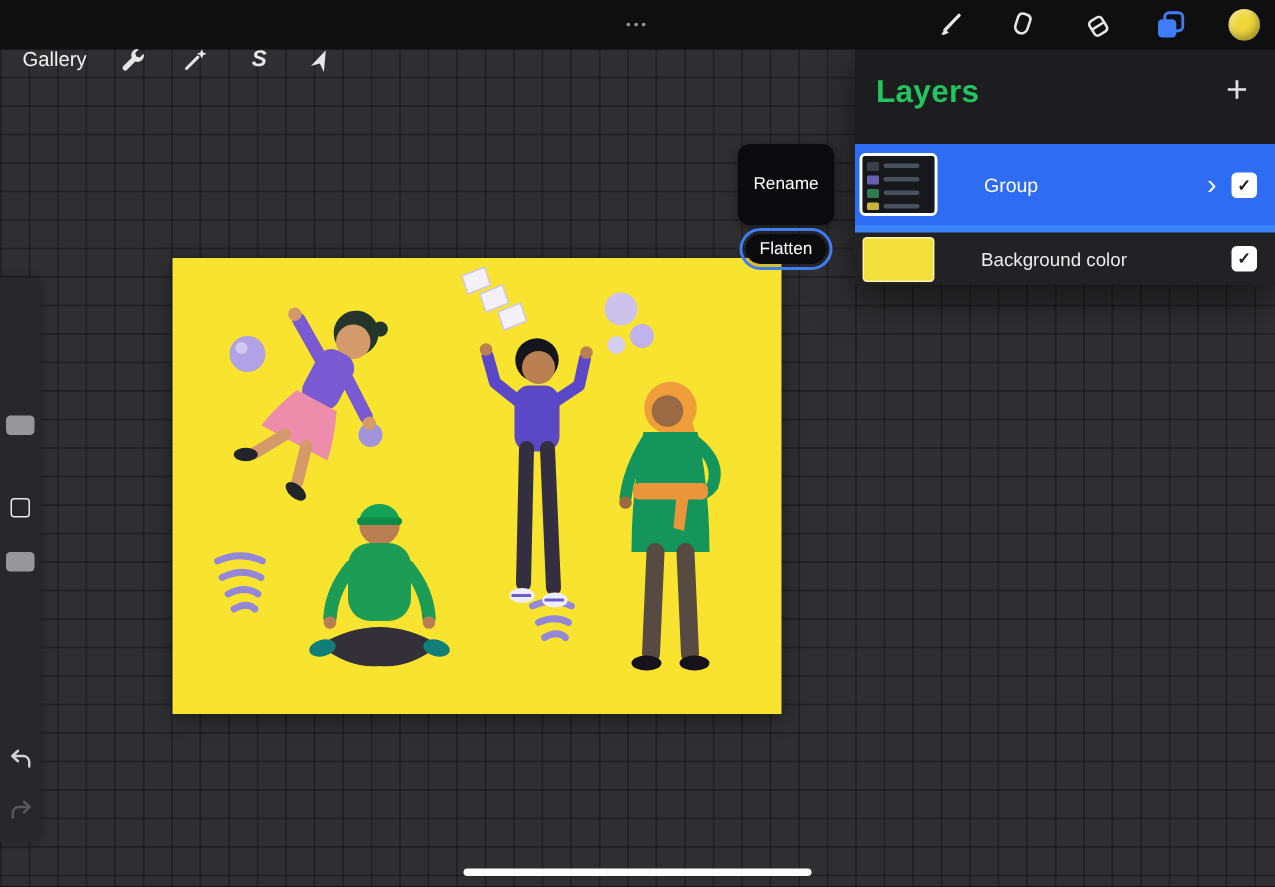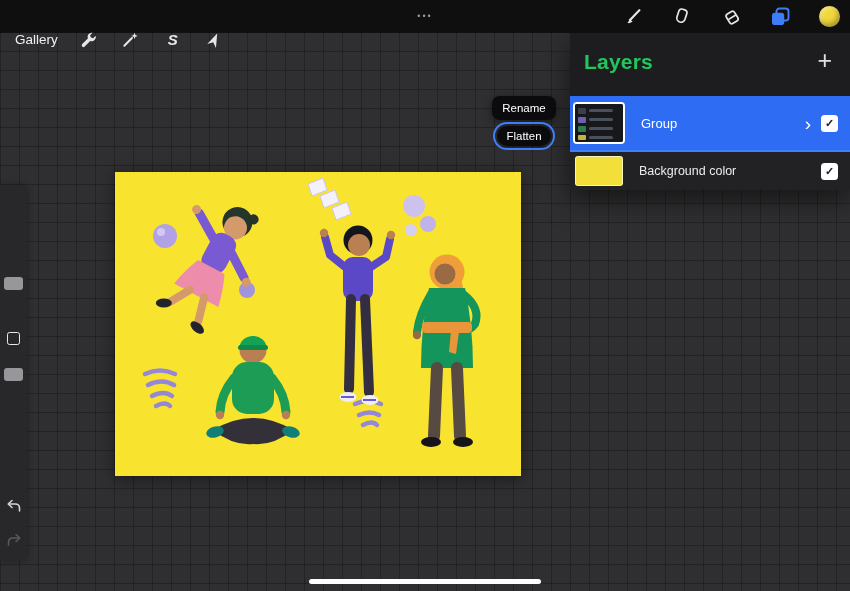--- a/index.html
+++ b/index.html
@@ -41,33 +41,33 @@
   .redo-btn { top:348px; }
 
   
   .layers-panel { position:absolute; top:32px; right:0; width:280px; background:#1d1d1f;
                   z-index:20; box-shadow:0 10px 26px rgba(0,0,0,.55); }
   .layers-header { height:64px; padding:18px 18px 0 14px; display:flex; align-items:flex-start; justify-content:space-between; }
   .layers-title { color:#22c55e; font-size:21px; font-weight:bold; letter-spacing:.2px; }
   .add-btn { color:#e0e0e0; font-size:25px; font-weight:300; line-height:20px; background:none; border:none; }
   .layer-row { display:flex; align-items:center; }
   .row-group { height:54px; }
-  .row-bg { height:40px; background:#222225; border-top:2px solid #3b82f6; }
+  .row-bg { height:40px; background:#222225; border-top:5px solid #3b82f6; }
   .thumb-group { margin-left:3px; width:52px; height:42px; border:2px solid #fff; border-radius:4px; overflow:hidden; background:#17181c; flex:none; }
   .thumb-bg { margin-left:5px; width:48px; height:30px; border:1px solid rgba(255,255,255,.65); border-radius:3px; flex:none; }
-  .layer-label { color:#fff; font-size:13px; margin-left:16px; flex:1; }
+  .layer-label { color:#fff; font-size:13px; margin-left:31px; flex:1; }
   .row-bg .layer-label { font-size:12.5px; color:#ececec; }
   .chevron { color:#fff; font-size:19px; line-height:1; margin-right:10px; background:none; border:none; }
   .checkbox { width:17px; height:17px; background:#fff; border-radius:3.5px; margin-right:12px; flex:none;
               display:flex; align-items:center; justify-content:center; font-size:11px; font-weight:bold; color:#202023; border:none; }
 
   
   .context-menu { position:absolute; left:492px; top:96px; width:64px; display:flex; flex-direction:column;
                   align-items:center; gap:2px; z-index:25; }
-  .ctx-pill { background:#0b0b0d; color:#fff; font-size:11.5px; padding:6px 10px; border-radius:8px;
+  .ctx-pill { background:#0b0b0d; color:#fff; font-size:11.5px; padding:21px 10px; border-radius:8px;
               border:none; box-shadow:0 2px 8px rgba(0,0,0,.5); }
   .ctx-ring { border:2px solid #3f7cf7; border-radius:14px; padding:2px; background:rgba(0,0,0,.15); }
   .ctx-ring .ctx-pill { border-radius:10px; padding:4px 9px; box-shadow:none; }
 
   
   .home-indicator { position:absolute; left:50%; transform:translateX(-50%); bottom:7px;
                     width:232px; height:5px; border-radius:3px; background:#fdfdfd; z-index:40; }
 </style>
 </head>
 <body>

